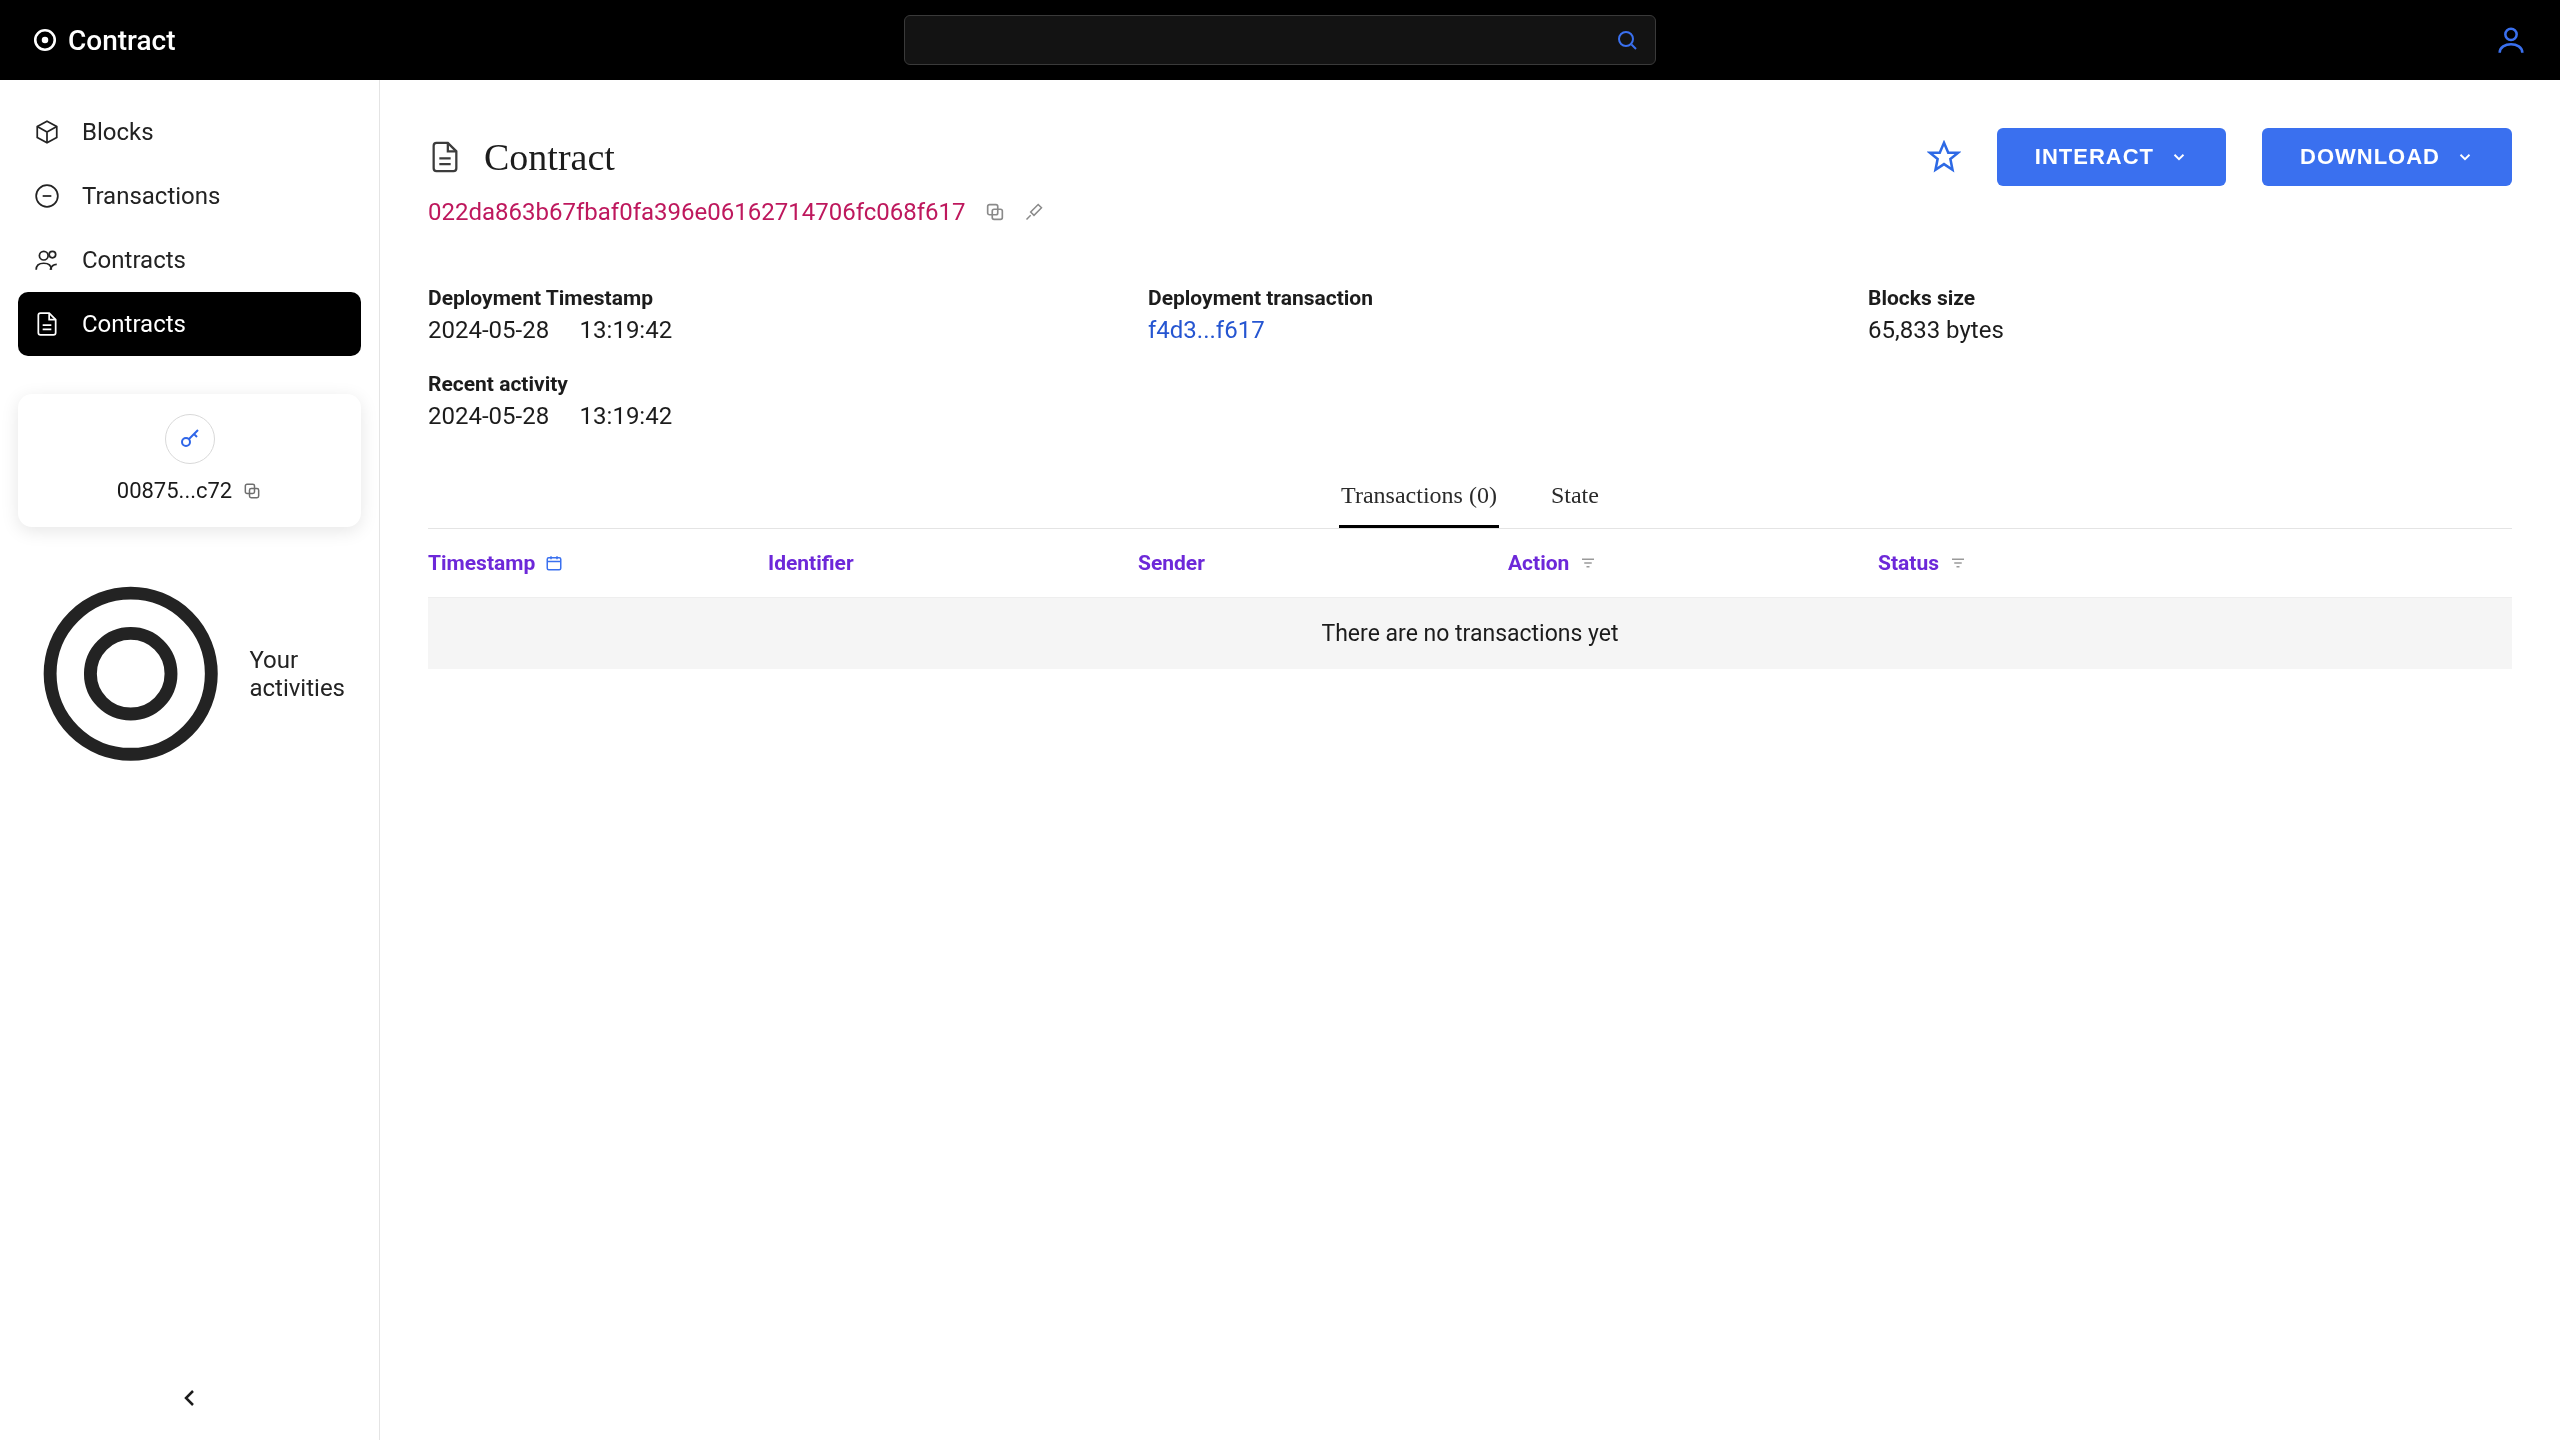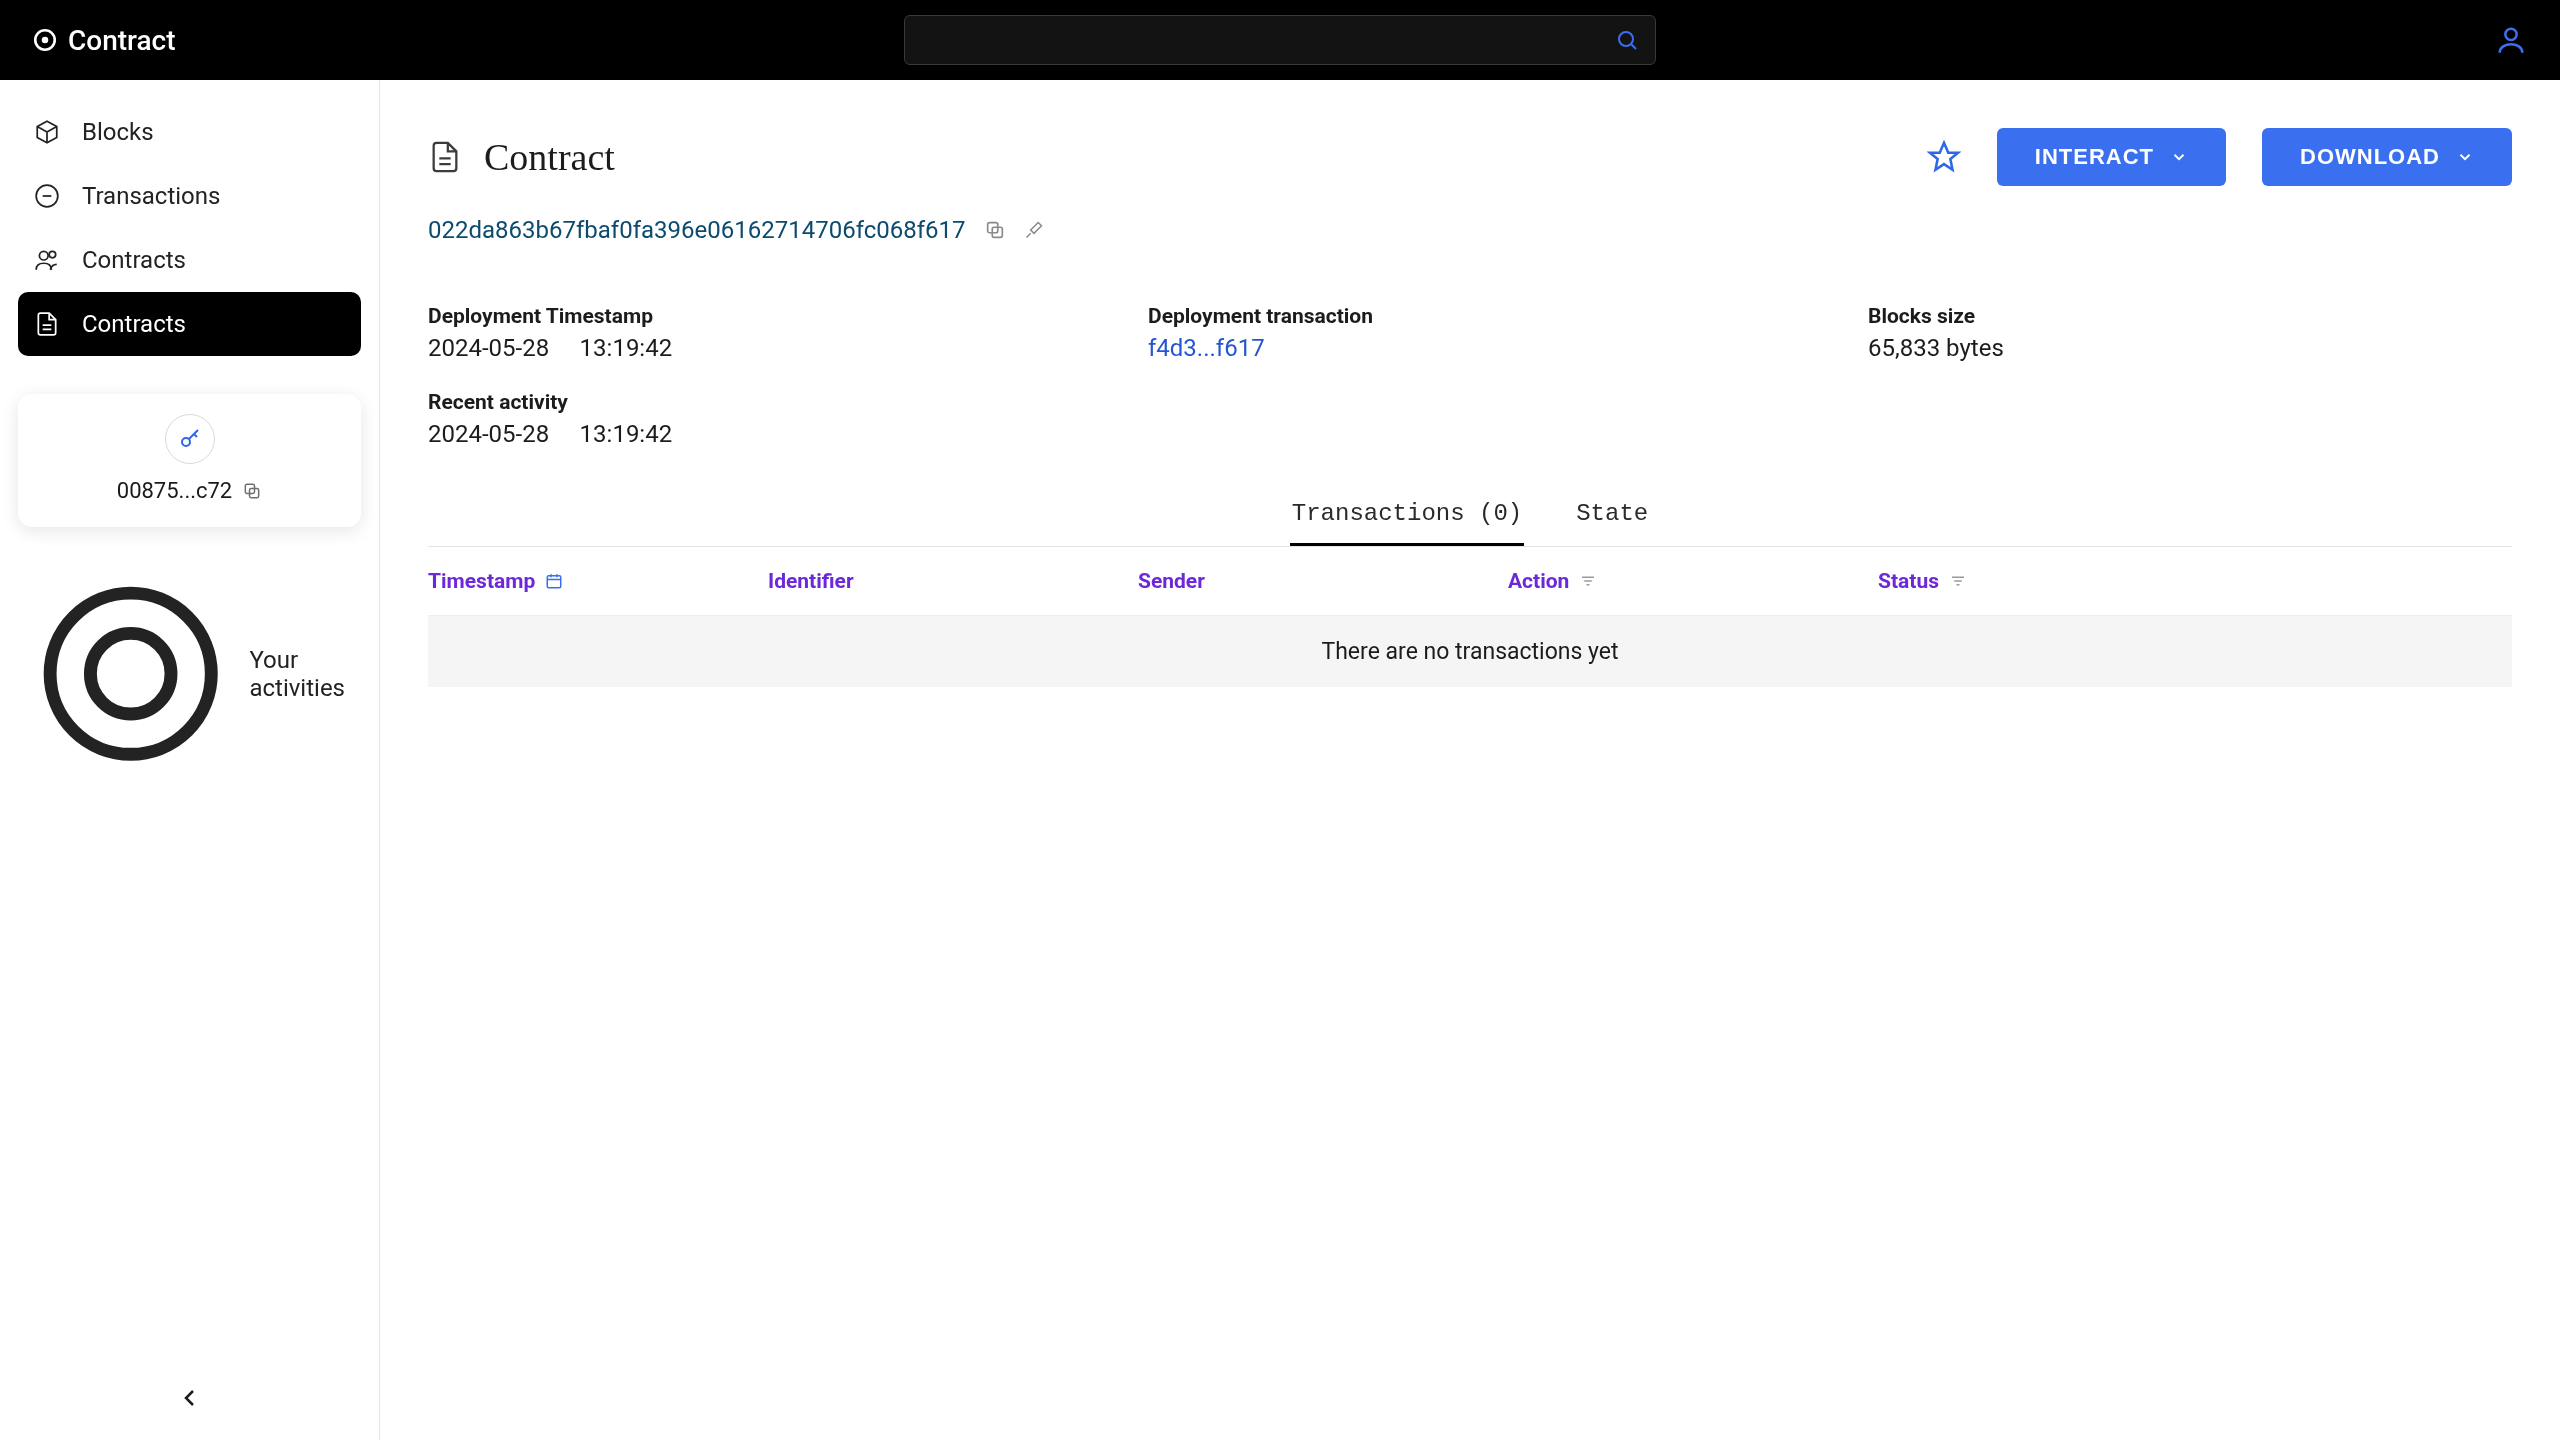--- a/index.html
+++ b/index.html
@@ -152,26 +152,26 @@
   padding: 16px 38px;
   font-size: 22px;
   font-weight: 600;
   letter-spacing: 1px;
   display: flex;
   align-items: center;
   gap: 16px;
   cursor: pointer;
 }
 .contract-id-row {
-  margin-top: 30px;
+  margin-top: 12px;
   display: flex;
   align-items: center;
   gap: 18px;
   font-size: 24px;
-  color: #0c4a6e;
+  color: #be185d;
 }
 .info-grid {
   margin-top: 60px;
   display: grid;
   grid-template-columns: 720px 720px 1fr;
   row-gap: 28px;
 }
 .info-block .label {
   font-size: 21px;
   font-weight: 700;
@@ -186,21 +186,21 @@
 .tabs {
   margin-top: 38px;
   display: flex;
   justify-content: center;
   gap: 50px;
   border-bottom: 1px solid #e4e4e4;
 }
 .tab {
   padding: 14px 2px 16px;
   font-size: 24px;
-  font-family: Liberation Mono, monospace;
+  font-family: Liberation Serif, serif;
   color: #2a2a2a;
   cursor: pointer;
 }
 .tab.active {
   border-bottom: 3px solid #000;
   font-weight: 500;
 }
 .table-head {
   display: grid;
   grid-template-columns: 340px 370px 370px 370px 1fr;

